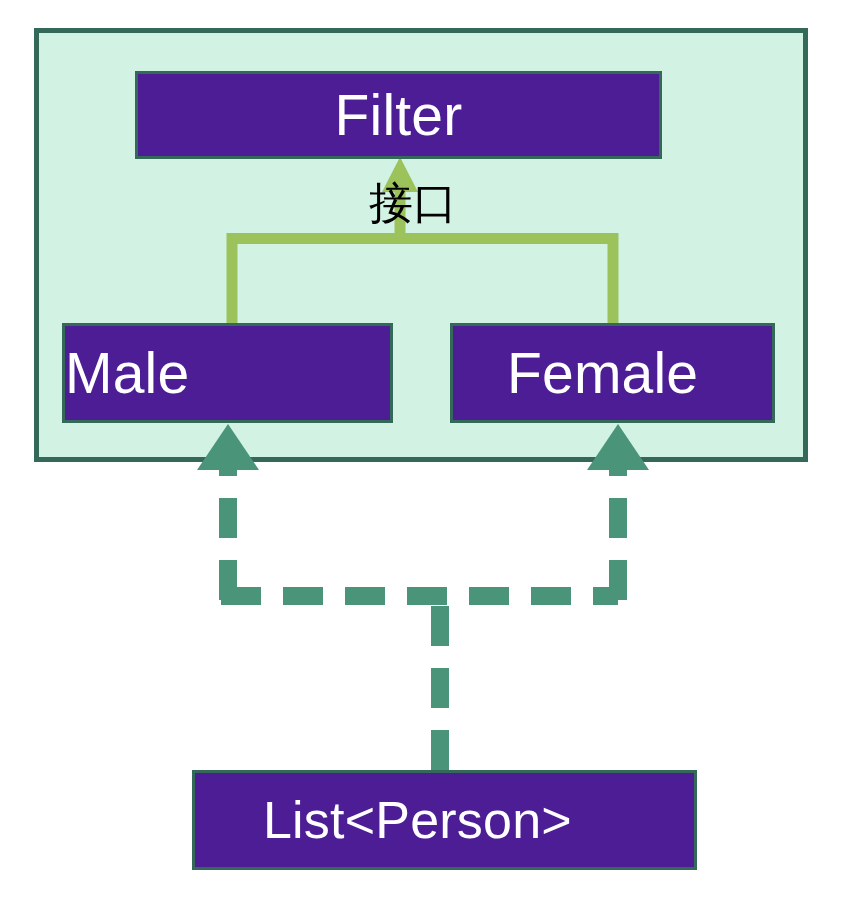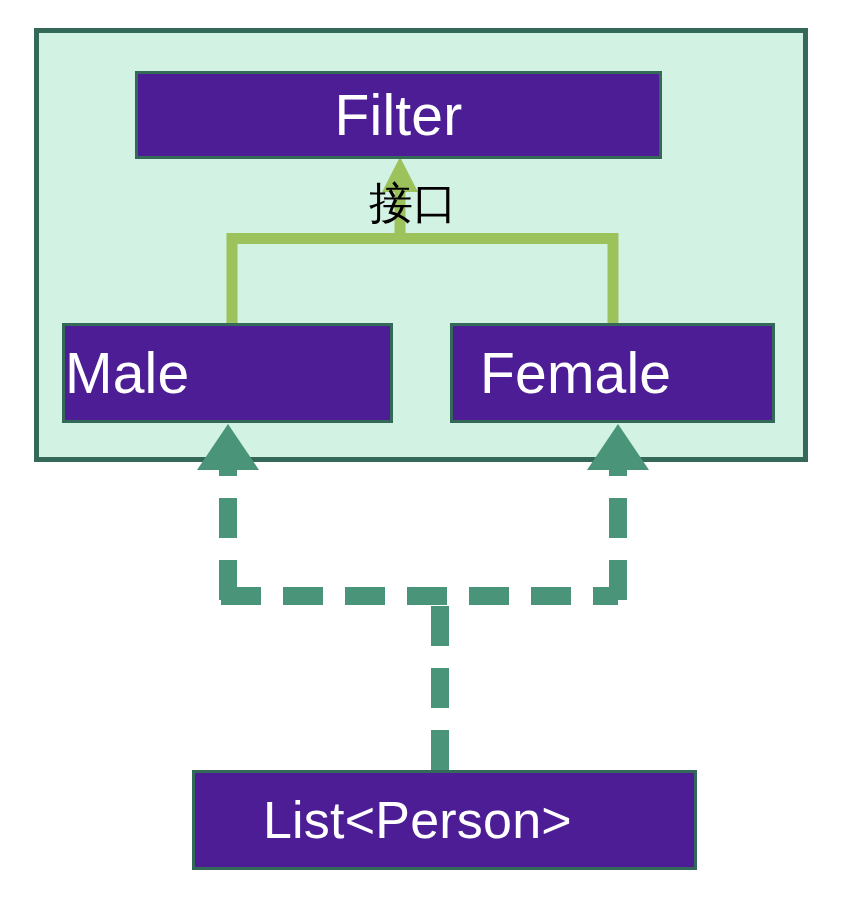--- a/index.html
+++ b/index.html
@@ -59,21 +59,21 @@
     font-size: 57px;
     justify-content: flex-start;
   }
   .node-female {
     left: 450px;
     top: 323px;
     width: 325px;
     height: 100px;
     font-size: 57px;
     justify-content: flex-start;
-    padding-left: 27px;
+    padding-left: 54px;
   }
   .node-list {
     left: 192px;
     top: 770px;
     width: 505px;
     height: 100px;
     font-size: 52px;
     justify-content: flex-start;
     padding-left: 68px;
   }

